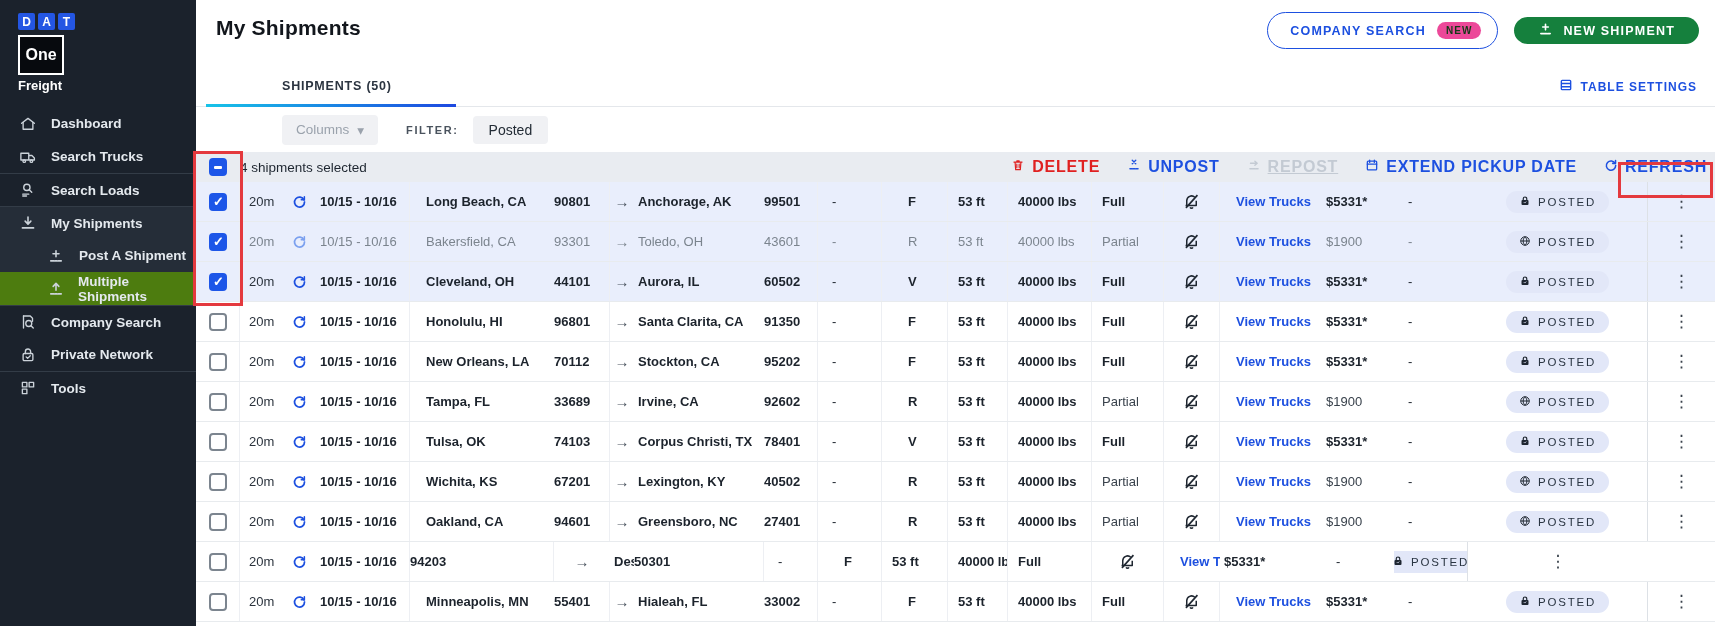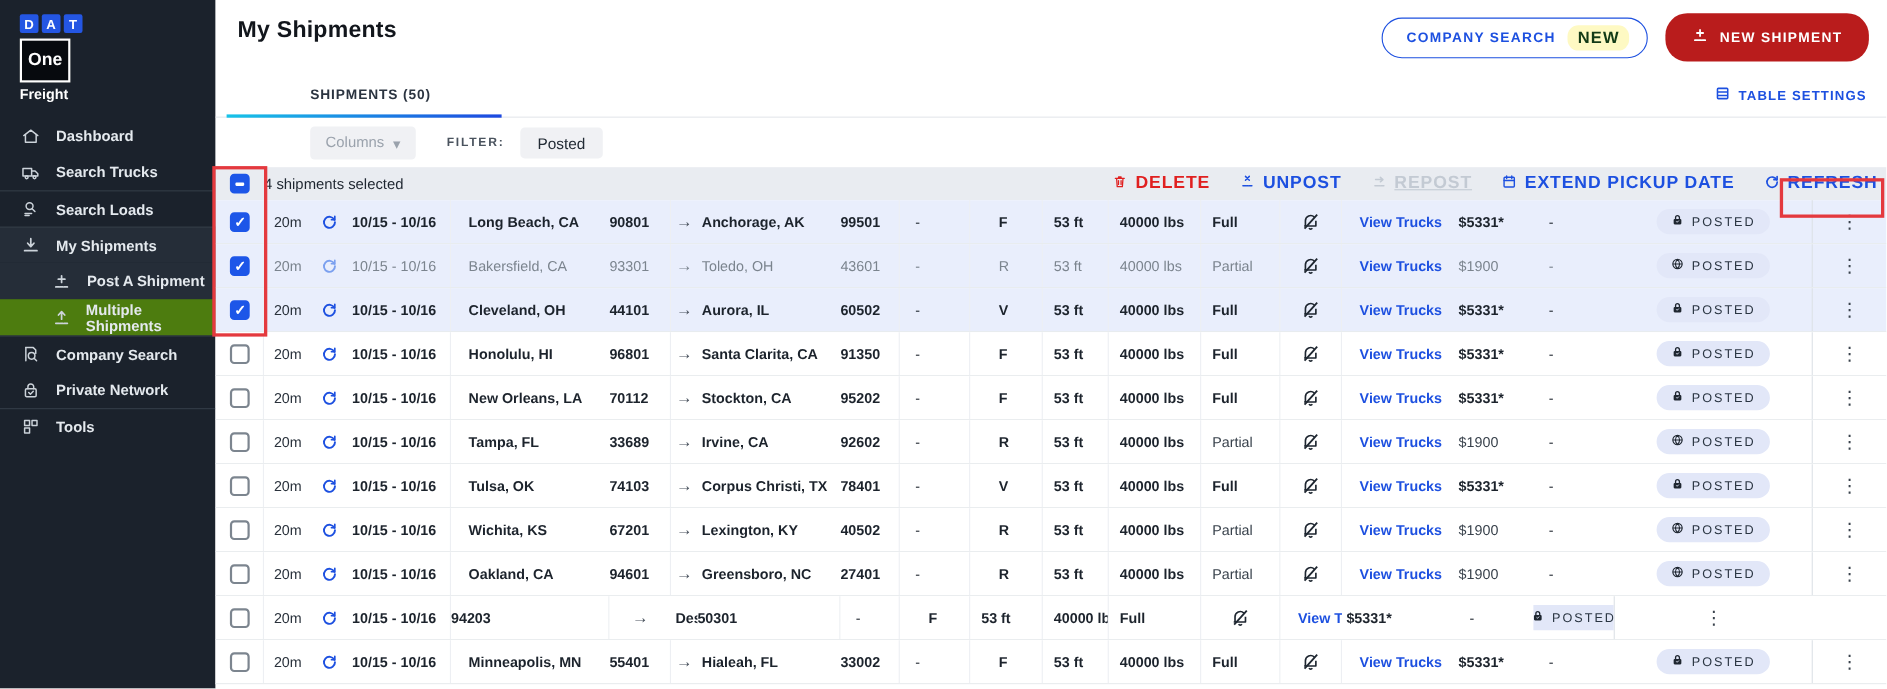--- a/index.html
+++ b/index.html
@@ -27,23 +27,23 @@
   .nav-item.section-hi { background:#4d7c0f; }
 
   
   .content { flex:1; display:flex; flex-direction:column; background:#fff; min-width:0; }
   .topbar { height:60px; display:flex; align-items:flex-start; padding:16px 16px 0 20px; }
   .page-title { font-size:21px; font-weight:bold; color:#12161c; letter-spacing:.2px; }
   .topbar-right { margin-left:auto; display:flex; gap:16px; align-items:center; margin-top:-4px; }
   .btn-outline { height:37px; border-radius:19px; border:1.5px solid #1d50e0; background:#fff; color:#1d50e0;
     display:flex; align-items:center; gap:11px; padding:0 16px 0 22px; font-size:12.5px; font-weight:bold;
     letter-spacing:1.2px; cursor:pointer; }
-  .badge-new { background:#fef9c3; color:#123a16; font-size:15px; font-weight:bold; letter-spacing:1px;
+  .badge-new { background:#ec4899; color:#123a16; font-size:10px; font-weight:bold; letter-spacing:1px;
     padding:3px 9px; border-radius:10px; }
-  .btn-solid { height:44px; border-radius:20px; background:#b91c1c; border:none; color:#fff;
+  .btn-solid { height:27px; border-radius:20px; background:#15803d; border:none; color:#fff;
     display:flex; align-items:center; gap:10px; padding:0 24px; font-size:12.5px; font-weight:bold;
     letter-spacing:1.2px; cursor:pointer; }
   .btn-solid svg { width:15px; height:15px; }
 
   .tabrow { height:47px; border-bottom:1px solid #e4e7eb; display:flex; align-items:flex-end; position:relative; }
   .tab { margin-left:86px; padding-bottom:13px; font-size:12.5px; font-weight:bold; letter-spacing:.8px; color:#2b3440; cursor:pointer; }
   .tab-underline { position:absolute; left:10px; bottom:-1px; width:250px; height:3px;
     background:linear-gradient(90deg,#17c3e8,#1d48e0); }
   .table-settings { margin-left:auto; margin-right:18px; padding-bottom:11px; display:flex; align-items:center; gap:8px;
     color:#1d50e0; font-size:12px; font-weight:bold; letter-spacing:1px; cursor:pointer; }

